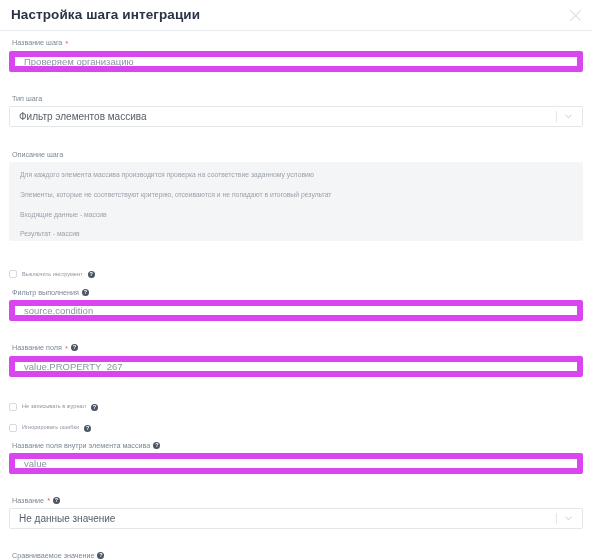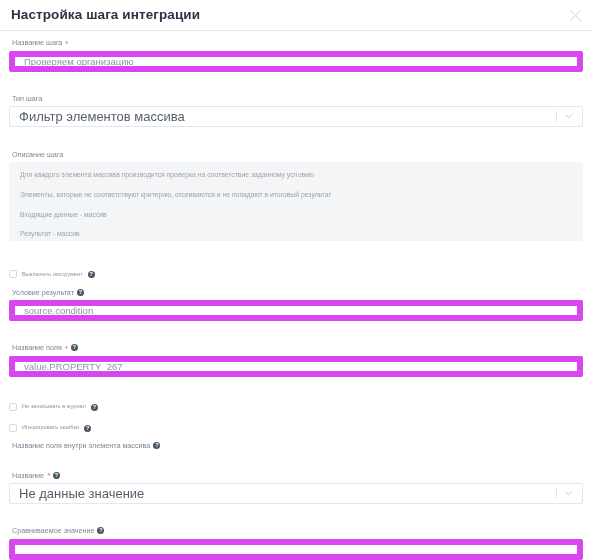--- a/index.html
+++ b/index.html
@@ -122,21 +122,21 @@
   .text-input.empty { color: #b8bfc6; }
 
   .select-input {
     width: 100%;
     height: 21px;
     box-sizing: border-box;
     border: 1px solid #e4e7ea;
     border-radius: 2px;
     background: #fff;
     padding: 0 9px;
-    font-size: 13px;
+    font-size: 10px;
     color: #55606c;
     display: flex;
     align-items: center;
     position: relative;
     cursor: pointer;
   }
   .select-value { flex: 1 1 auto; white-space: nowrap; overflow: hidden; }
   .select-sep {
     width: 1px;
     height: 11px;
@@ -284,21 +284,21 @@
     <div class="check-row">
       <span class="checkbox"></span>
       <span class="check-label">Выключить инструмент</span>
       <span class="help-icon">?</span>
     </div>
 
     <div class="sp-9"></div>
 
     <div class="field">
       <div class="field-label">
-        <span>Условие результат</span>
+        <span>Фильтр выполнения</span>
         <span class="help-icon">?</span>
       </div>
       <div class="text-input">
         <span>source.condition</span>
       </div>
     </div>
 
     <div class="sp-11"></div>
 
     <div class="field">
@@ -327,20 +327,23 @@
       <span class="check-label">Игнорировать ошибки</span>
       <span class="help-icon">?</span>
     </div>
 
     <div class="sp-8"></div>
 
     <div class="field">
       <div class="field-label">
         <span>Название поля внутри элемента массива</span>
         <span class="help-icon">?</span>
+      </div>
+      <div class="text-input">
+        <span>value</span>
       </div>
     </div>
 
     <div class="sp-11"></div>
 
     <div class="field">
       <div class="field-label">
         <span>Название</span>
         <span class="req-star">*</span>
         <span class="help-icon">?</span>

